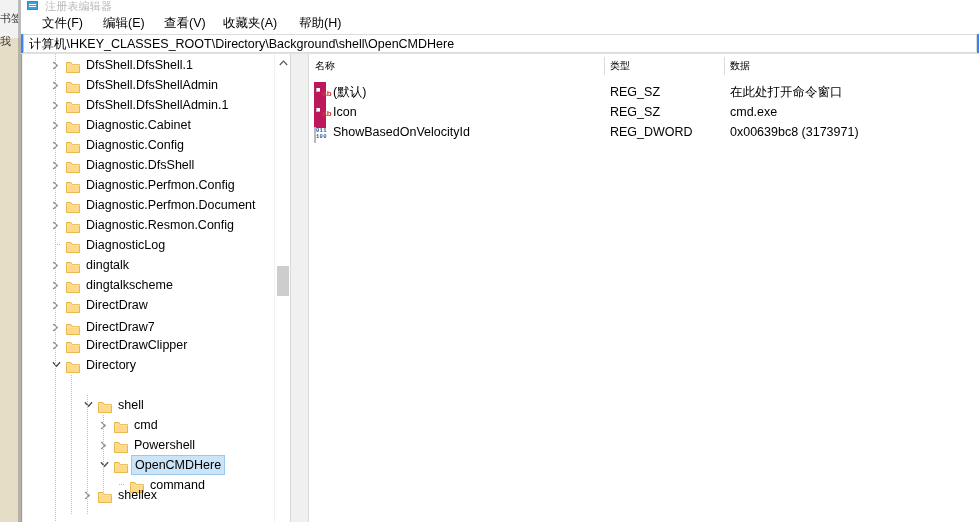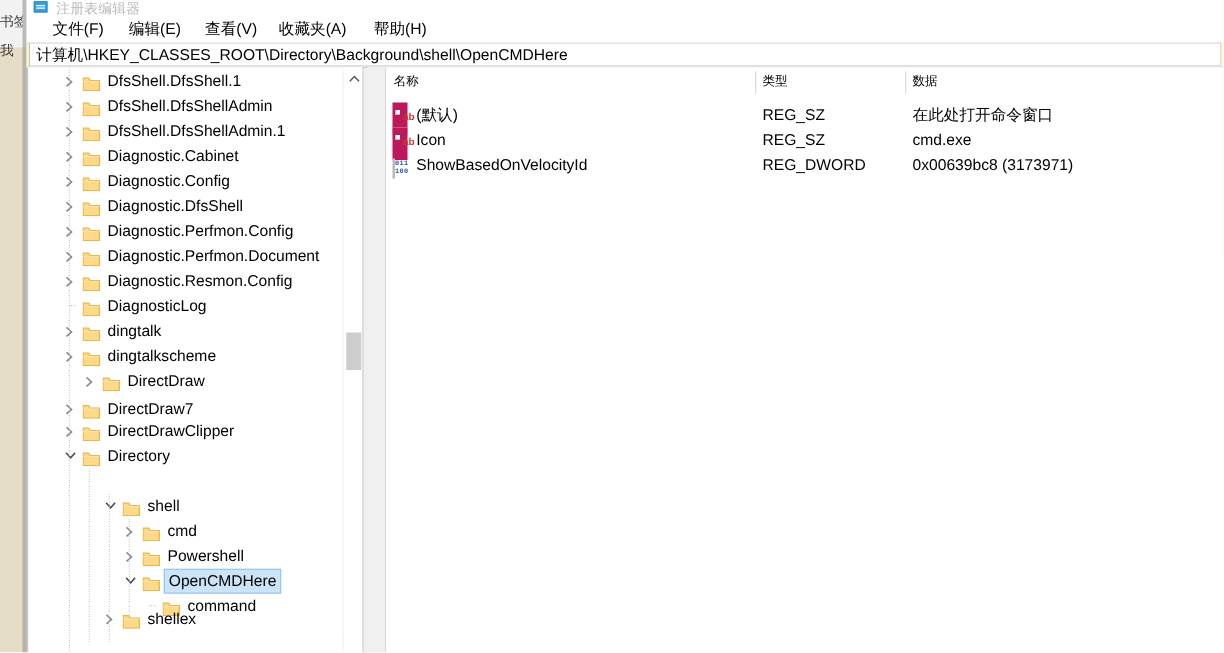--- a/index.html
+++ b/index.html
@@ -28,21 +28,21 @@
   .titlebar{position:absolute;left:0;top:0;width:958px;height:12px;background:#ffffff;overflow:hidden;}
   .title-ico{position:absolute;left:6px;top:1px;width:11px;height:9px;background:#3aa0e0;border:1px solid #2b8ec9;box-sizing:border-box;}
   .title-ico:after{content:"";position:absolute;left:1px;top:2px;width:7px;height:1px;background:#fff;box-shadow:0 2px 0 #fff;}
   .title-text{position:absolute;left:24px;top:-1px;font-size:11px;color:#b9b9b9;white-space:nowrap;letter-spacing:.2px;}
 
   
   .menubar{position:absolute;left:0;top:12px;width:958px;height:22px;background:#ffffff;}
   .menu-item{position:absolute;top:2px;height:18px;line-height:18px;font-size:12.5px;color:#000;padding:0 6px;white-space:nowrap;cursor:default;}
 
   
-  .addrwrap{position:absolute;left:0;top:34px;width:958px;height:20px;background:#fef9c3;}
+  .addrwrap{position:absolute;left:0;top:34px;width:958px;height:20px;background:#3b82f6;}
   .addrbar{position:absolute;left:2px;top:0px;width:954px;height:19px;background:#ffffff;border:1px solid #dcdcdc;border-left:1px solid #c6c6c6;box-sizing:border-box;}
   .addrtext{position:absolute;left:5px;top:2px;font-size:12.5px;color:#000;line-height:15px;white-space:nowrap;}
   .addr-sep{position:absolute;left:0;top:53px;width:958px;height:1px;background:#e2e2e2;}
 
   
   .pane-left{position:absolute;left:2px;top:54px;width:267px;height:468px;background:#ffffff;border-right:4px solid #0369a1;overflow:hidden;}
   .splitter{position:absolute;left:269px;top:54px;width:19px;height:468px;background:#f0f0f0;}
   .splitter-l{position:absolute;left:0;top:0;width:1px;height:468px;background:#d8d8d8;}
   .splitter-r{position:absolute;left:18px;top:0;width:1px;height:468px;background:#d8d8d8;}
   .pane-right{position:absolute;left:288px;top:54px;width:670px;height:468px;background:#ffffff;overflow:hidden;}
@@ -281,21 +281,21 @@
               </svg>
             </div>
             <div class="tw-folder" style="left: 42px;">
               <span class="folder-ico"><svg width="14" height="12" viewBox="0 0 14 12">
                   <path d="M0.5 1.5 L0.5 11.5 L13.5 11.5 L13.5 3.5 L6.2 3.5 L5.0 1.5 Z" fill="#ffd98a" stroke="#e8b84b" stroke-width="1"></path>
                   <path d="M0.5 4.2 L13.5 4.2" stroke="#f6e3b4" stroke-width="0.8"></path>
                 </svg></span>
             </div>
             <div class="tw-label" style="left: 60px;">dingtalkscheme</div>
           </div>
-          <div class="tree-row" style="top: 241px; margin-left: 16px;">
+          <div class="tree-row" style="top: 241px;">
             <div class="tw-arrow" style="left: 25px;">
               <svg width="7" height="9" viewBox="0 0 7 9">
                 <path d="M1.2 0.9 L5.2 4.5 L1.2 8.1" fill="none" stroke="#8a8a8a" stroke-width="1.3"></path>
               </svg>
             </div>
             <div class="tw-folder" style="left: 42px;">
               <span class="folder-ico"><svg width="14" height="12" viewBox="0 0 14 12">
                   <path d="M0.5 1.5 L0.5 11.5 L13.5 11.5 L13.5 3.5 L6.2 3.5 L5.0 1.5 Z" fill="#ffd98a" stroke="#e8b84b" stroke-width="1"></path>
                   <path d="M0.5 4.2 L13.5 4.2" stroke="#f6e3b4" stroke-width="0.8"></path>
                 </svg></span>

